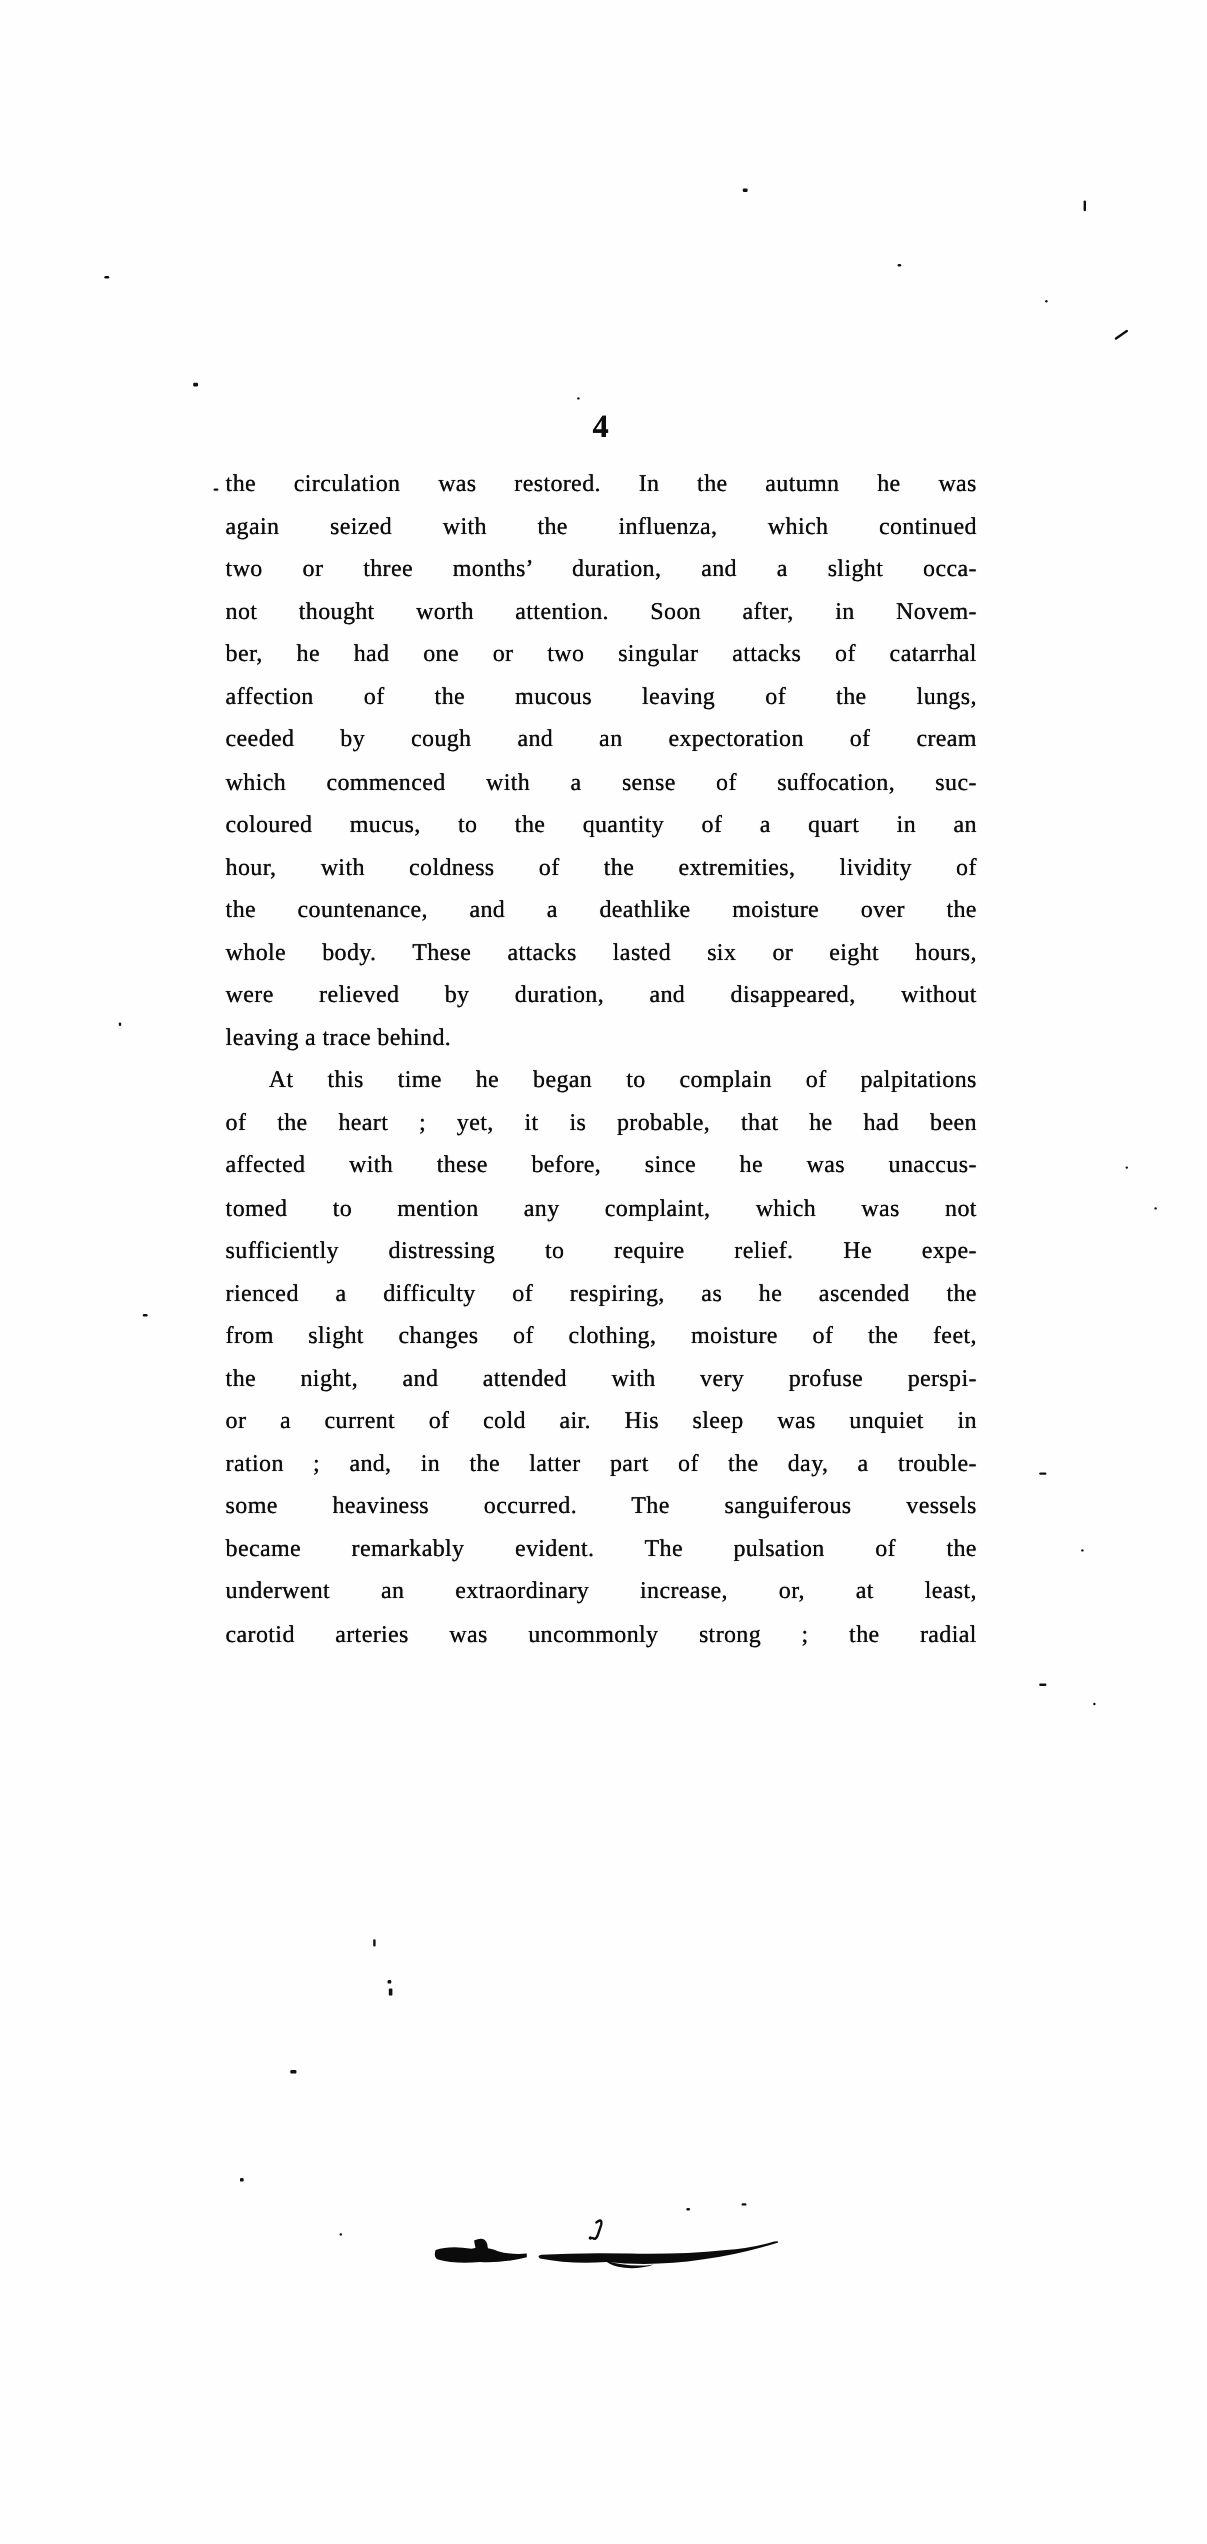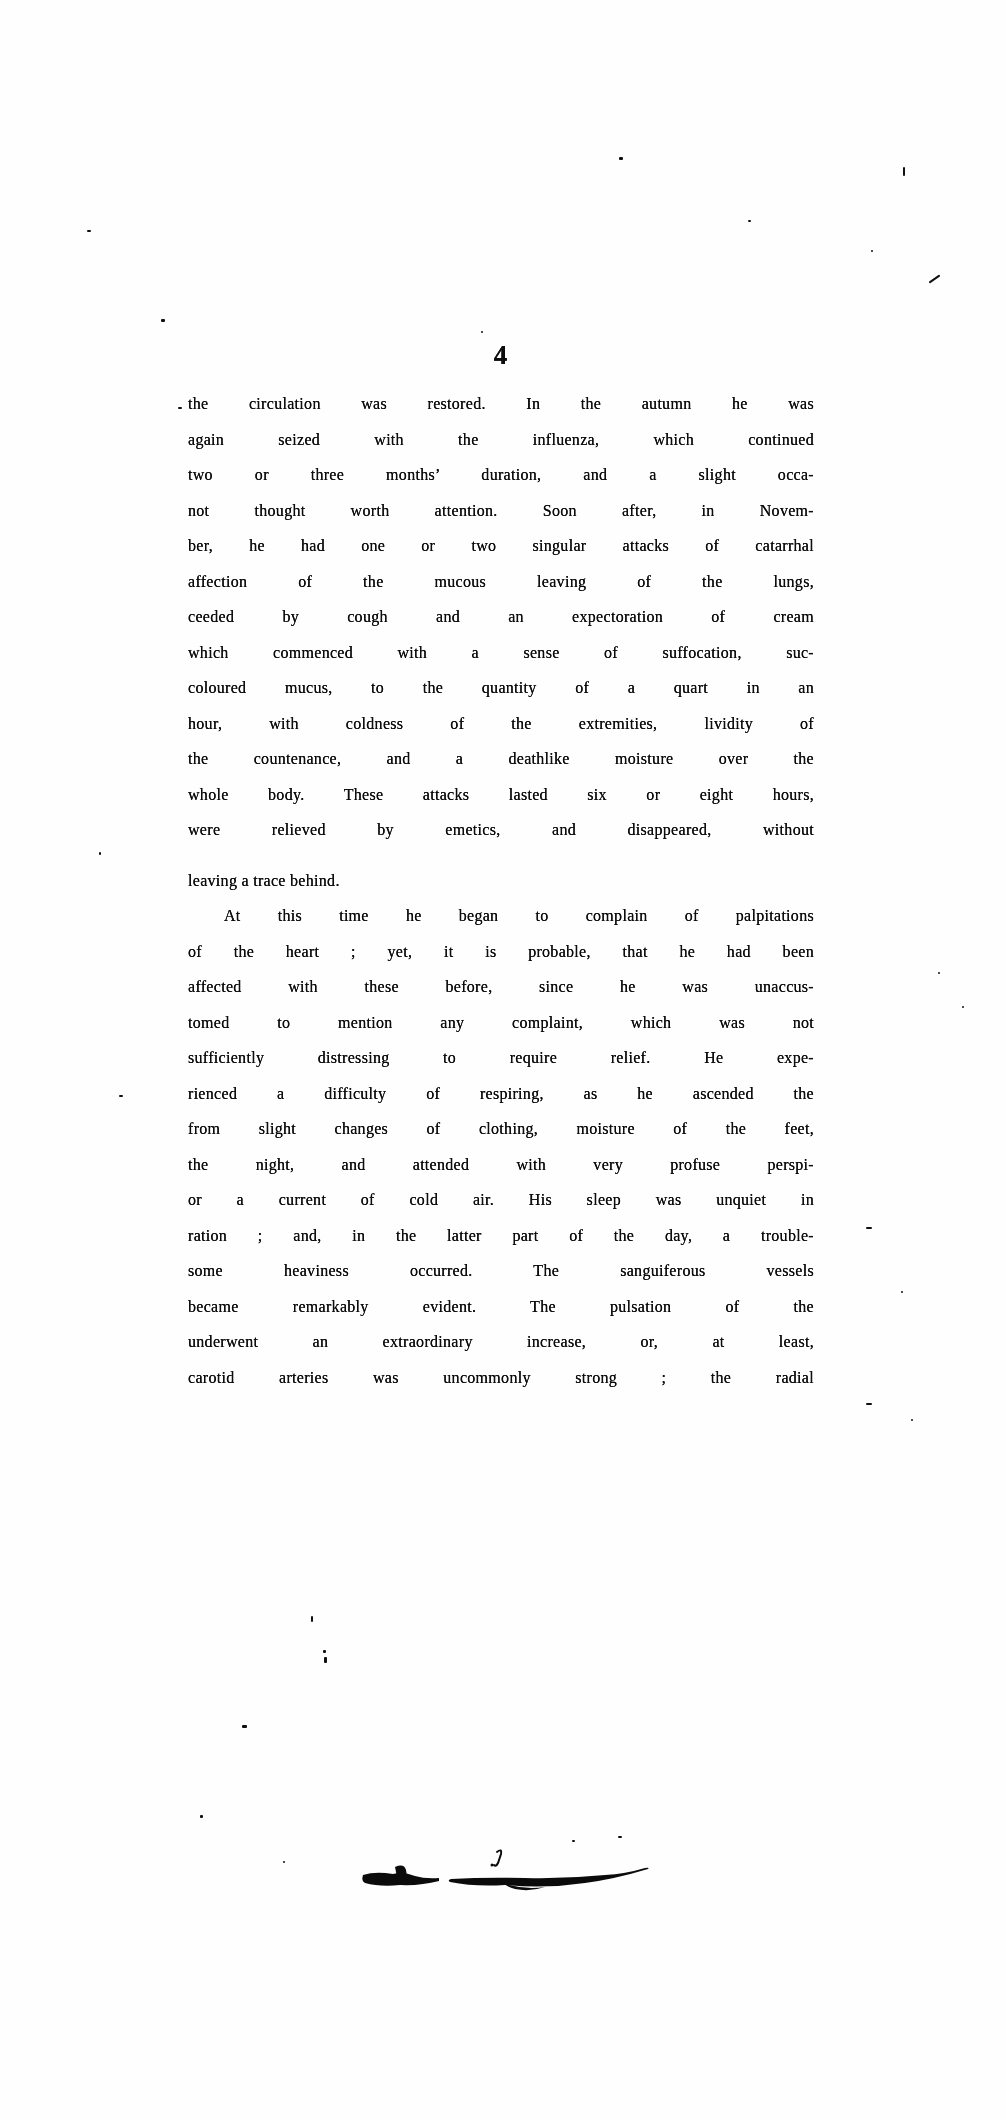--- a/index.html
+++ b/index.html
@@ -33,31 +33,30 @@
   }
   .text-block {
     position: absolute;
     top: 386px;
     left: 188px;
     width: 626px;
   }
   .line {
     height: 35.5px;
     line-height: 35.5px;
-    font-size: 16px;
+    font-size: 20px;
     letter-spacing: 0.3px;
     white-space: nowrap;
     text-align: justify;
     text-align-last: justify;
     text-shadow: 0 0 0.6px currentColor;
   }
   .line.no-justify {
     text-align: right;
     text-align-last: left;
-    margin-top: 15px;
   }
   .line.indent {
     text-indent: 36px;
     font-family: Liberation Serif, serif;
   }
   .speck {
     position: absolute;
     background: #101010;
     border-radius: 1px;
   }
@@ -78,21 +77,21 @@
       <div class="line">two or three months’ duration, and a slight occa-</div>
       <div class="line">not thought worth attention. Soon after, in Novem-</div>
       <div class="line">ber, he had one or two singular attacks of catarrhal</div>
       <div class="line">affection of the mucous leaving of the lungs,</div>
       <div class="line">ceeded by cough and an expectoration of cream</div>
       <div class="line">which commenced with a sense of suffocation, suc-</div>
       <div class="line">coloured mucus, to the quantity of a quart in an</div>
       <div class="line">hour, with coldness of the extremities, lividity of</div>
       <div class="line">the countenance, and a deathlike moisture over the</div>
       <div class="line">whole body. These attacks lasted six or eight hours,</div>
-      <div class="line">were relieved by emetics, and disappeared, without</div>
+      <div class="line">were relieved by duration, and disappeared, without</div>
       <div class="line no-justify">leaving a trace behind.</div>
       <div class="line indent">At this time he began to complain of palpitations</div>
       <div class="line">of the heart ; yet, it is probable, that he had been</div>
       <div class="line">affected with these before, since he was unaccus-</div>
       <div class="line">tomed to mention any complaint, which was not</div>
       <div class="line">sufficiently distressing to require relief. He expe-</div>
       <div class="line">rienced a difficulty of respiring, as he ascended the</div>
       <div class="line">from slight changes of clothing, moisture of the feet,</div>
       <div class="line">the night, and attended with very profuse perspi-</div>
       <div class="line">or a current of cold air. His sleep was unquiet in</div>

